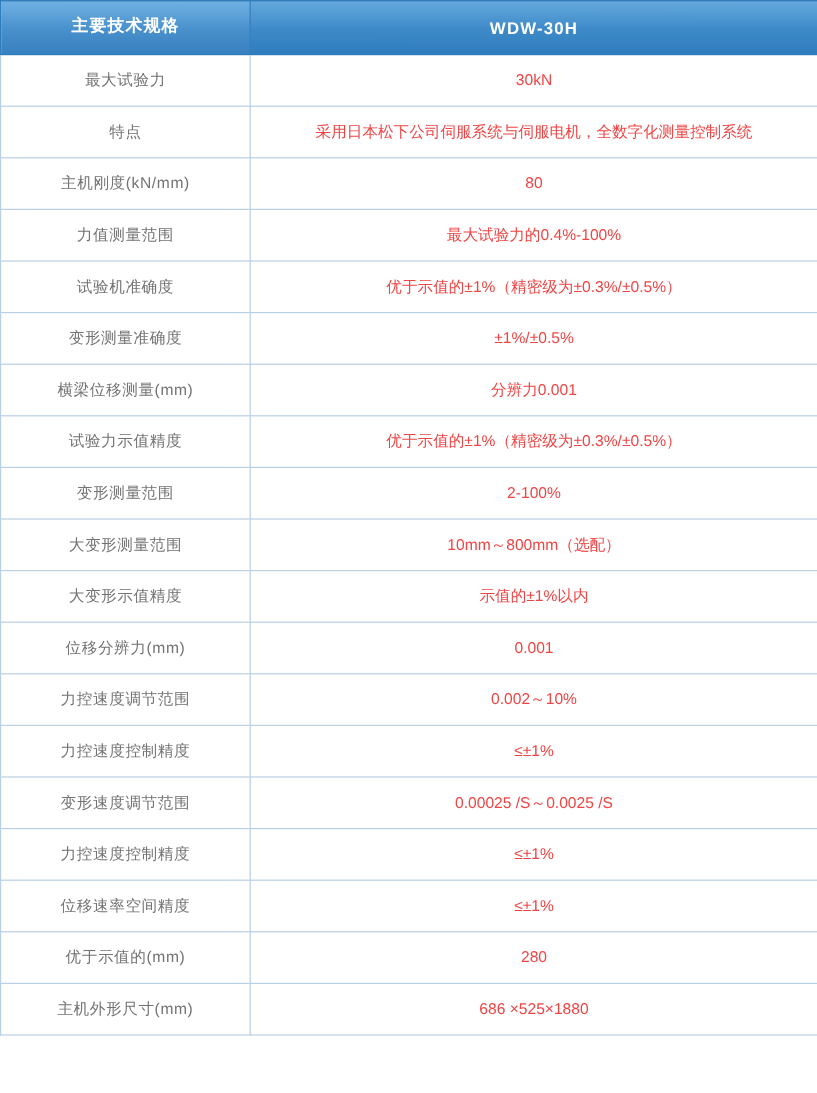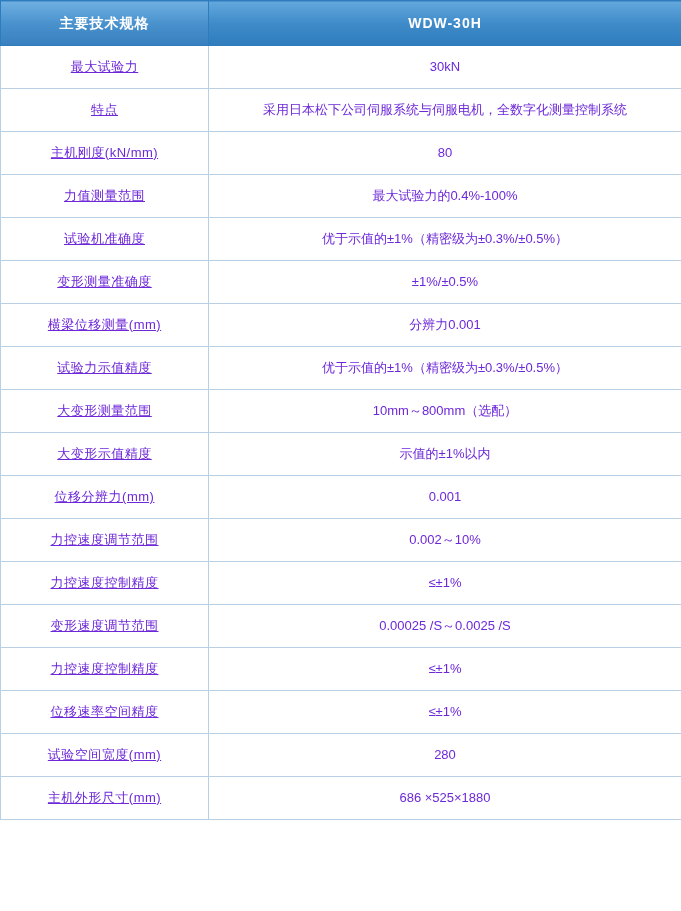--- a/index.html
+++ b/index.html
@@ -36,31 +36,31 @@
     background: linear-gradient(to bottom, #63a8dd 0%, #3f8bc9 50%, #2f7cbd 100%);
     color: #ffffff;
     font-weight: bold;
     font-size: 14px;
     height: 32px;
     border: 1px solid #2f7cbd;
     letter-spacing: 1px;
   }
   .spec-table thead th.head-label {
     background: linear-gradient(to bottom, #6fb0e2 0%, #4a92cd 50%, #377fbf 100%);
+    font-family: Liberation Mono, monospace;
   }
   .spec-table tbody td.label-cell {
     font-weight: normal;
-    color: #6d28d9;
+    color: #737373;
     background: #ffffff;
     letter-spacing: 0.5px;
-    text-decoration: underline;
   }
   .spec-table tbody td.value-cell {
     background: #ffffff;
-    color: #6d28d9;
+    color: #ef4444;
   }
   .spec-table tbody tr td {
     height: 30px;
   }
 </style>
 </head>
 <body>
 
 <table class="spec-table">
   <colgroup>
@@ -100,20 +100,24 @@
       </tr>
       <tr>
         <td class="label-cell">横梁位移测量(mm)</td>
         <td class="value-cell">分辨力0.001</td>
       </tr>
       <tr>
         <td class="label-cell">试验力示值精度</td>
         <td class="value-cell">优于示值的±1%（精密级为±0.3%/±0.5%）</td>
       </tr>
       <tr>
+        <td class="label-cell">变形测量范围</td>
+        <td class="value-cell">2-100%</td>
+      </tr>
+      <tr>
         <td class="label-cell">大变形测量范围</td>
         <td class="value-cell">10mm～800mm（选配）</td>
       </tr>
       <tr>
         <td class="label-cell">大变形示值精度</td>
         <td class="value-cell">示值的±1%以内</td>
       </tr>
       <tr>
         <td class="label-cell">位移分辨力(mm)</td>
         <td class="value-cell">0.001</td>
@@ -132,21 +136,21 @@
       </tr>
       <tr>
         <td class="label-cell">力控速度控制精度</td>
         <td class="value-cell">≤±1%</td>
       </tr>
       <tr>
         <td class="label-cell">位移速率空间精度</td>
         <td class="value-cell">≤±1%</td>
       </tr>
       <tr>
-        <td class="label-cell">试验空间宽度(mm)</td>
+        <td class="label-cell">优于示值的(mm)</td>
         <td class="value-cell">280</td>
       </tr>
       <tr>
         <td class="label-cell">主机外形尺寸(mm)</td>
         <td class="value-cell">686 ×525×1880</td>
       </tr>
     </tbody>
 </table>
 
 </body></html>

